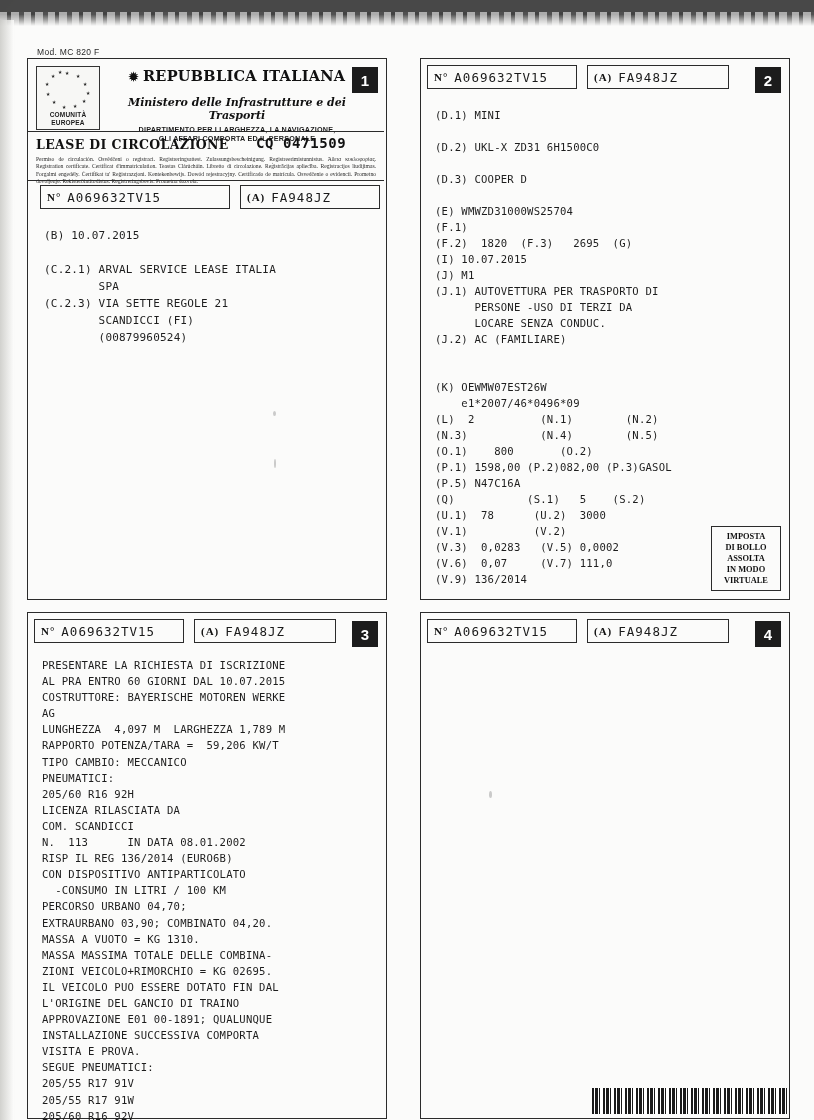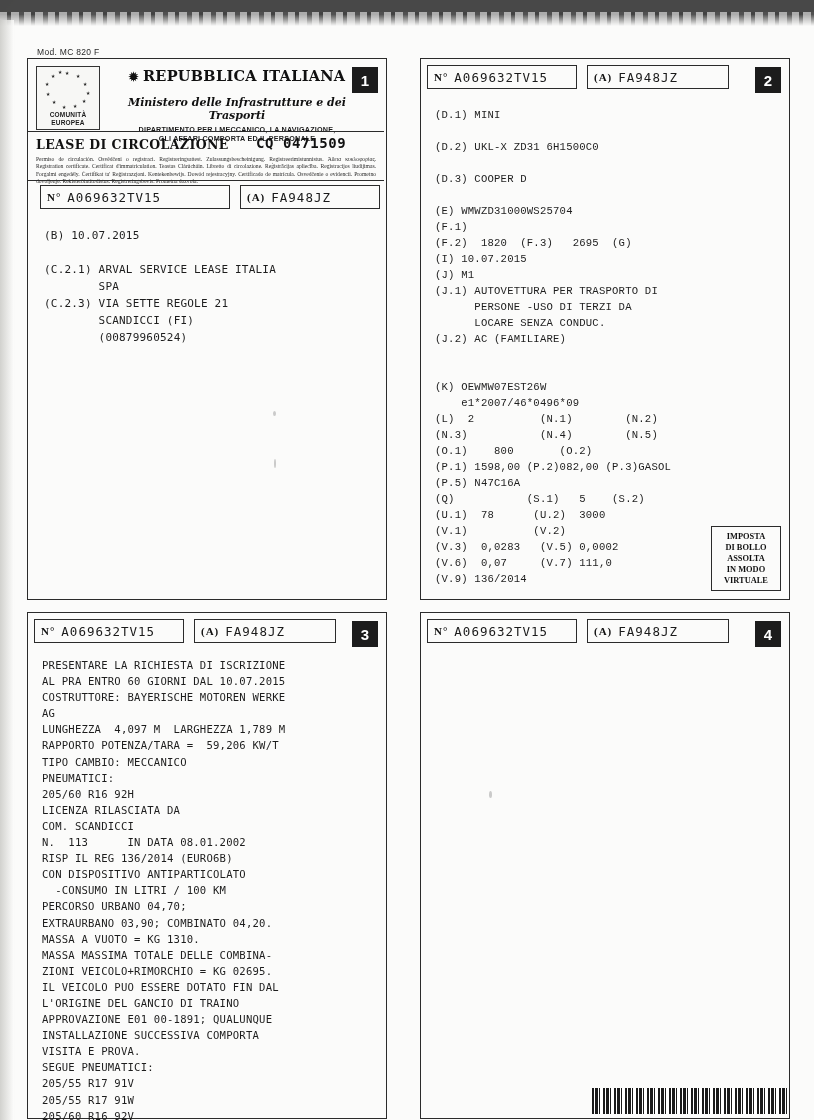--- a/index.html
+++ b/index.html
@@ -110,21 +110,21 @@
   .plate-tag{
     font-family:"Liberation Serif",serif;font-size:11px;font-weight:bold;margin-right:6px;color:#111;
   }
 
   .body-txt{
     position:absolute;
     font-family:"DejaVu Sans Mono",monospace;
     font-size:11px;line-height:17px;color:#1d1d1d;
     white-space:pre;letter-spacing:.2px;
   }
-  .body-txt.small{font-size:10.6px;line-height:16px;font-family:Liberation Mono, monospace;}
+  .body-txt.small{font-size:10.6px;line-height:16px;}
 
   .bollo{
     position:absolute;right:8px;bottom:8px;width:64px;
     border:1.2px solid #2b2b2b;
     font-family:"Liberation Serif",serif;font-weight:bold;font-size:8.4px;
     line-height:11px;text-align:center;padding:4px 2px;color:#111;
   }
 
   .barcode{
     position:absolute;right:26px;bottom:6px;width:196px;height:26px;
@@ -169,21 +169,21 @@
       <div class="eu-text">
         <span>COMUNITÀ</span><br>
         <span>EUROPEA</span>
       </div>
     </div>
 
     <div class="rep-block">
       <div class="rep-title"><span class="seal">✹</span><span>REPUBBLICA ITALIANA</span></div>
       <div class="rep-sub">Ministero delle Infrastrutture e dei Trasporti</div>
       <div class="rep-sub2">
-        <span>DIPARTIMENTO PER I MECCANICO, LA NAVIGAZIONE,</span><br>
+        <span>DIPARTIMENTO PER I LARGHEZZA, LA NAVIGAZIONE,</span><br>
         <span>GLI AFFARI COMPORTA ED IL PERSONALE</span>
       </div>
     </div>
 
     <div class="pagebadge" style="right:8px;top:8px;">1</div>
 
     <div class="hr" style="top:72px;width:356px;"></div>
     <div class="cdc-title">LEASE DI CIRCOLAZIONE</div>
     <div class="cdc-num">CQ 0471509</div>
     <div class="langs">Permiso de circulación. Osvědčení o registraci. Registreringsattest. Zulassungsbescheinigung. Registreerimistunnistus. Άδεια κυκλοφορίας. Registration certificate. Certificat d'immatriculation. Teastas Clárúcháin. Libretto di circolazione. Reģistrācijas apliecība. Registracijos liudijimas. Forgalmi engedély. Ċertifikat ta' Reġistrazzjoni. Kentekenbewijs. Dowód rejestracyjny. Certificado de matrícula. Osvedčenie o evidencii. Prometno dovoljenje. Rekisteröintitodistus. Registreringsbevis. Prometna dozvola.</div>

